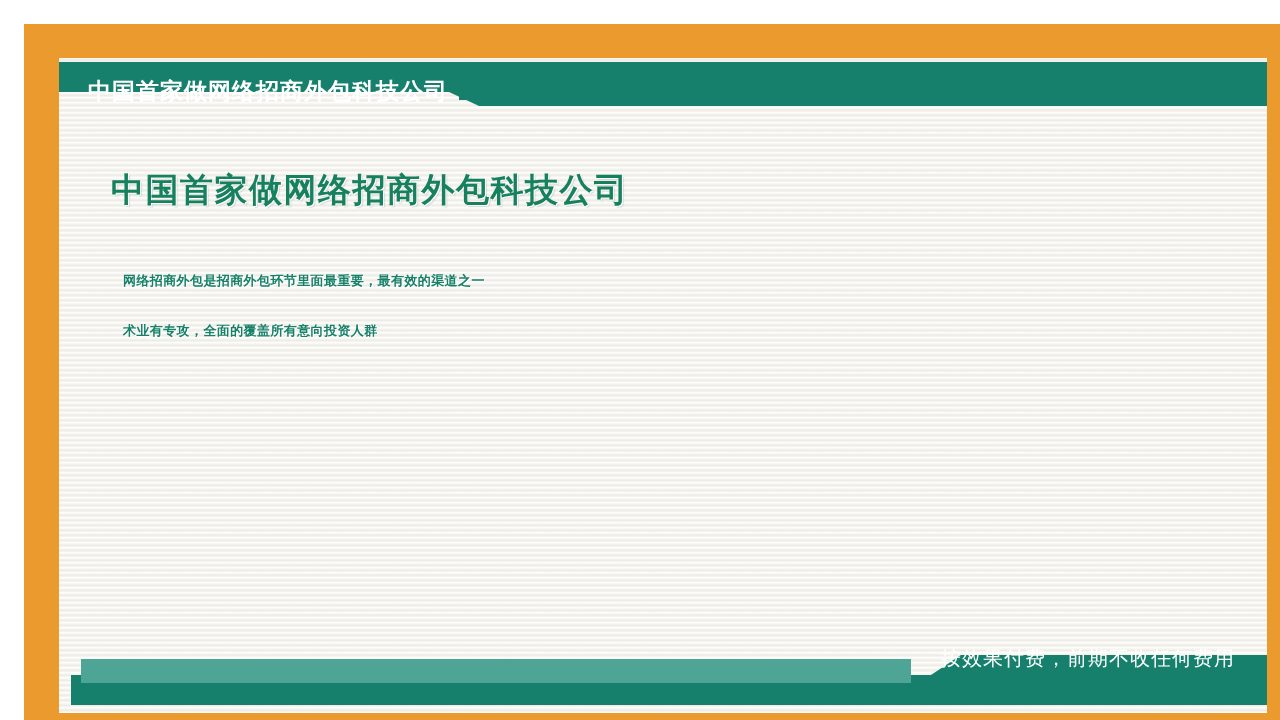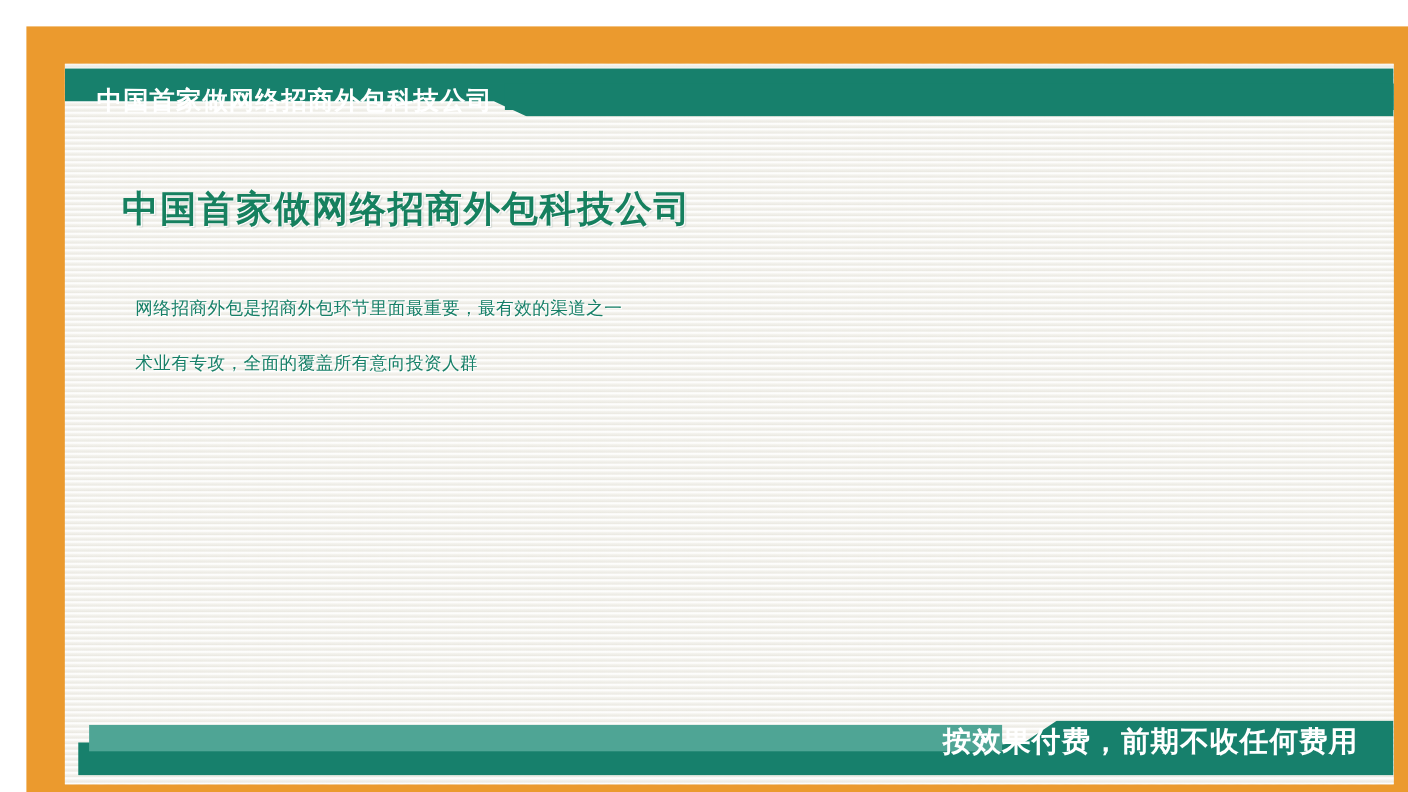--- a/index.html
+++ b/index.html
@@ -67,22 +67,22 @@
   #main-title{
     font-size:33px;
     font-weight:bold;
     color:#16805f;
     letter-spacing:1.5px;
     line-height:44px;
     text-shadow:1px 1px 0 rgba(255,255,255,.95), 2px 2px 1px rgba(160,175,168,.35);
   }
   #subtitle{
     margin-top:20px;
-    font-size:16px;
-    font-weight:normal;
+    font-size:13px;
+    font-weight:bold;
     color:#178068;
     line-height:26px;
     letter-spacing:.4px;
     text-shadow:1px 1px 0 rgba(255,255,255,.9);
   }
   #subtitle div{ white-space:nowrap; }
 
   #bullets{
     margin-top:26px;
   }
@@ -107,23 +107,23 @@
     clip-path:polygon(0 20px, 860px 20px, 890px 0, 1196px 0, 1196px 50px, 0 50px);
   }
   #footer-hairline{
     position:absolute;
     left:22px; bottom:30px;
     width:830px; height:2px;
     background:#4fa595;
   }
   #footer-text{
     position:absolute;
-    right:20px; bottom:14px;
-    font-size:26px;
-    font-weight:bold;
+    right:20px; bottom:30px;
+    font-size:20px;
+    font-weight:normal;
     color:#ffffff;
     letter-spacing:1px;
     line-height:26px;
     white-space:nowrap;
   }
 </style>
 </head>
 <body>
 
 <div id="slide">

